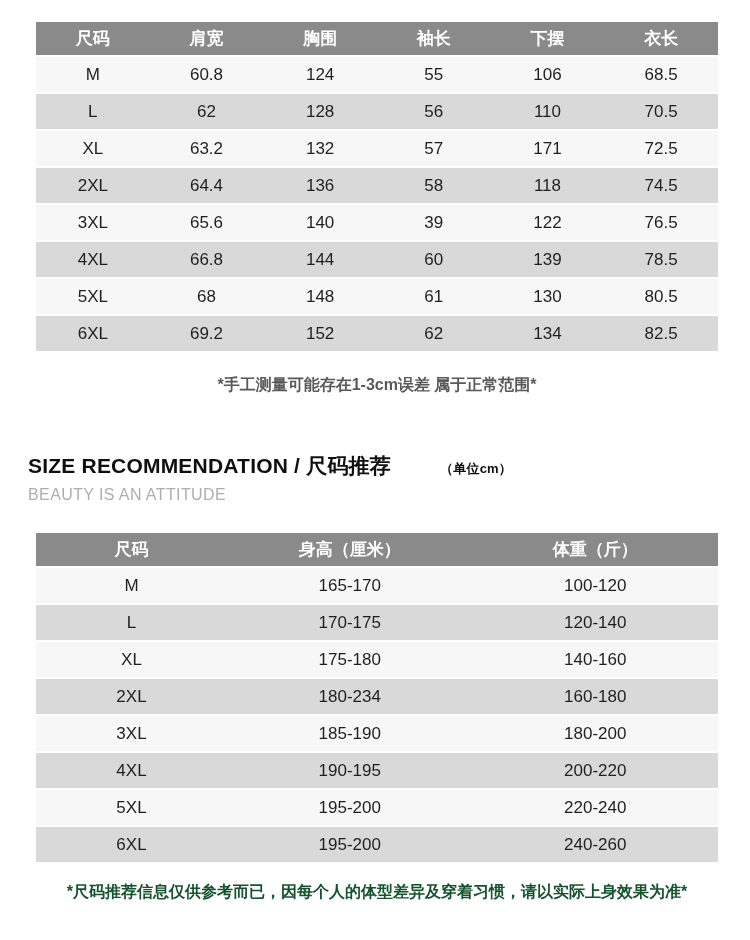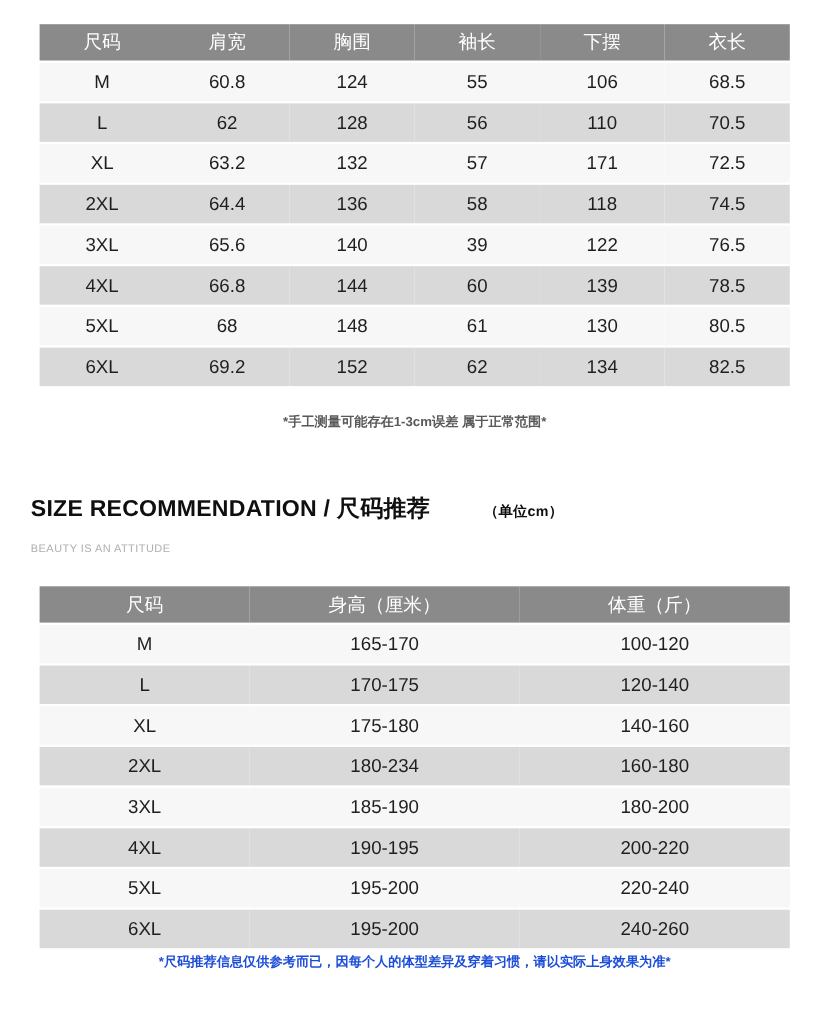--- a/index.html
+++ b/index.html
@@ -9,50 +9,50 @@
     position:relative;overflow:hidden;
   }
   .page{padding-top:20px;}
 
   table.data-table{
     border-collapse:separate;border-spacing:0 2px;
     margin-left:36px;width:682px;table-layout:fixed;
   }
   table.data-table th{
     background:#8a8a8a;color:#ffffff;
-    font-size:17px;font-weight:400;height:33px;text-align:center;
+    font-size:17px;font-weight:700;height:33px;text-align:center;
     padding:0;
   }
   table.data-table td{
     font-size:17px;color:#1f1f1f;height:35px;text-align:center;
     padding:0;font-weight:400;
   }
   table.data-table tbody tr:nth-child(odd) td{background:#f7f7f7;}
   table.data-table tbody tr:nth-child(even) td{background:#d9d9d9;}
 
   
   table.recommend-table col.c-size{width:28%;}
   table.recommend-table col.c-height{width:36%;}
   table.recommend-table col.c-weight{width:36%;}
 
   .note{
     width:682px;margin-left:36px;text-align:center;
-    font-size:12px;font-weight:700;color:#595959;
+    font-size:16px;font-weight:700;color:#595959;
     margin-top:22px;
   }
-  .note.footer-note{color:#1d4ed8;margin-top:2px;}
+  .note.footer-note{color:#14532d;margin-top:18px;}
 
   .section{margin:56px 0 0 28px;}
   .section-title{
     font-size:21px;font-weight:700;color:#0f0f0f;
     letter-spacing:0.2px;
   }
   .section-title .unit{font-size:13px;font-weight:700;margin-left:43px;}
   .slogan{
-    font-size:10px;color:#aeaeae;margin-top:16px;line-height:1.5;
+    font-size:16px;color:#aeaeae;margin-top:3px;line-height:1.5;
     letter-spacing:0.4px;font-weight:400;
   }
   .recommend-table-wrap{margin-top:24px;}
 </style>
 </head>
 <body>
 
 <div class="page">
 
   <table class="data-table measurement-table" data-table="chart_data.0">

